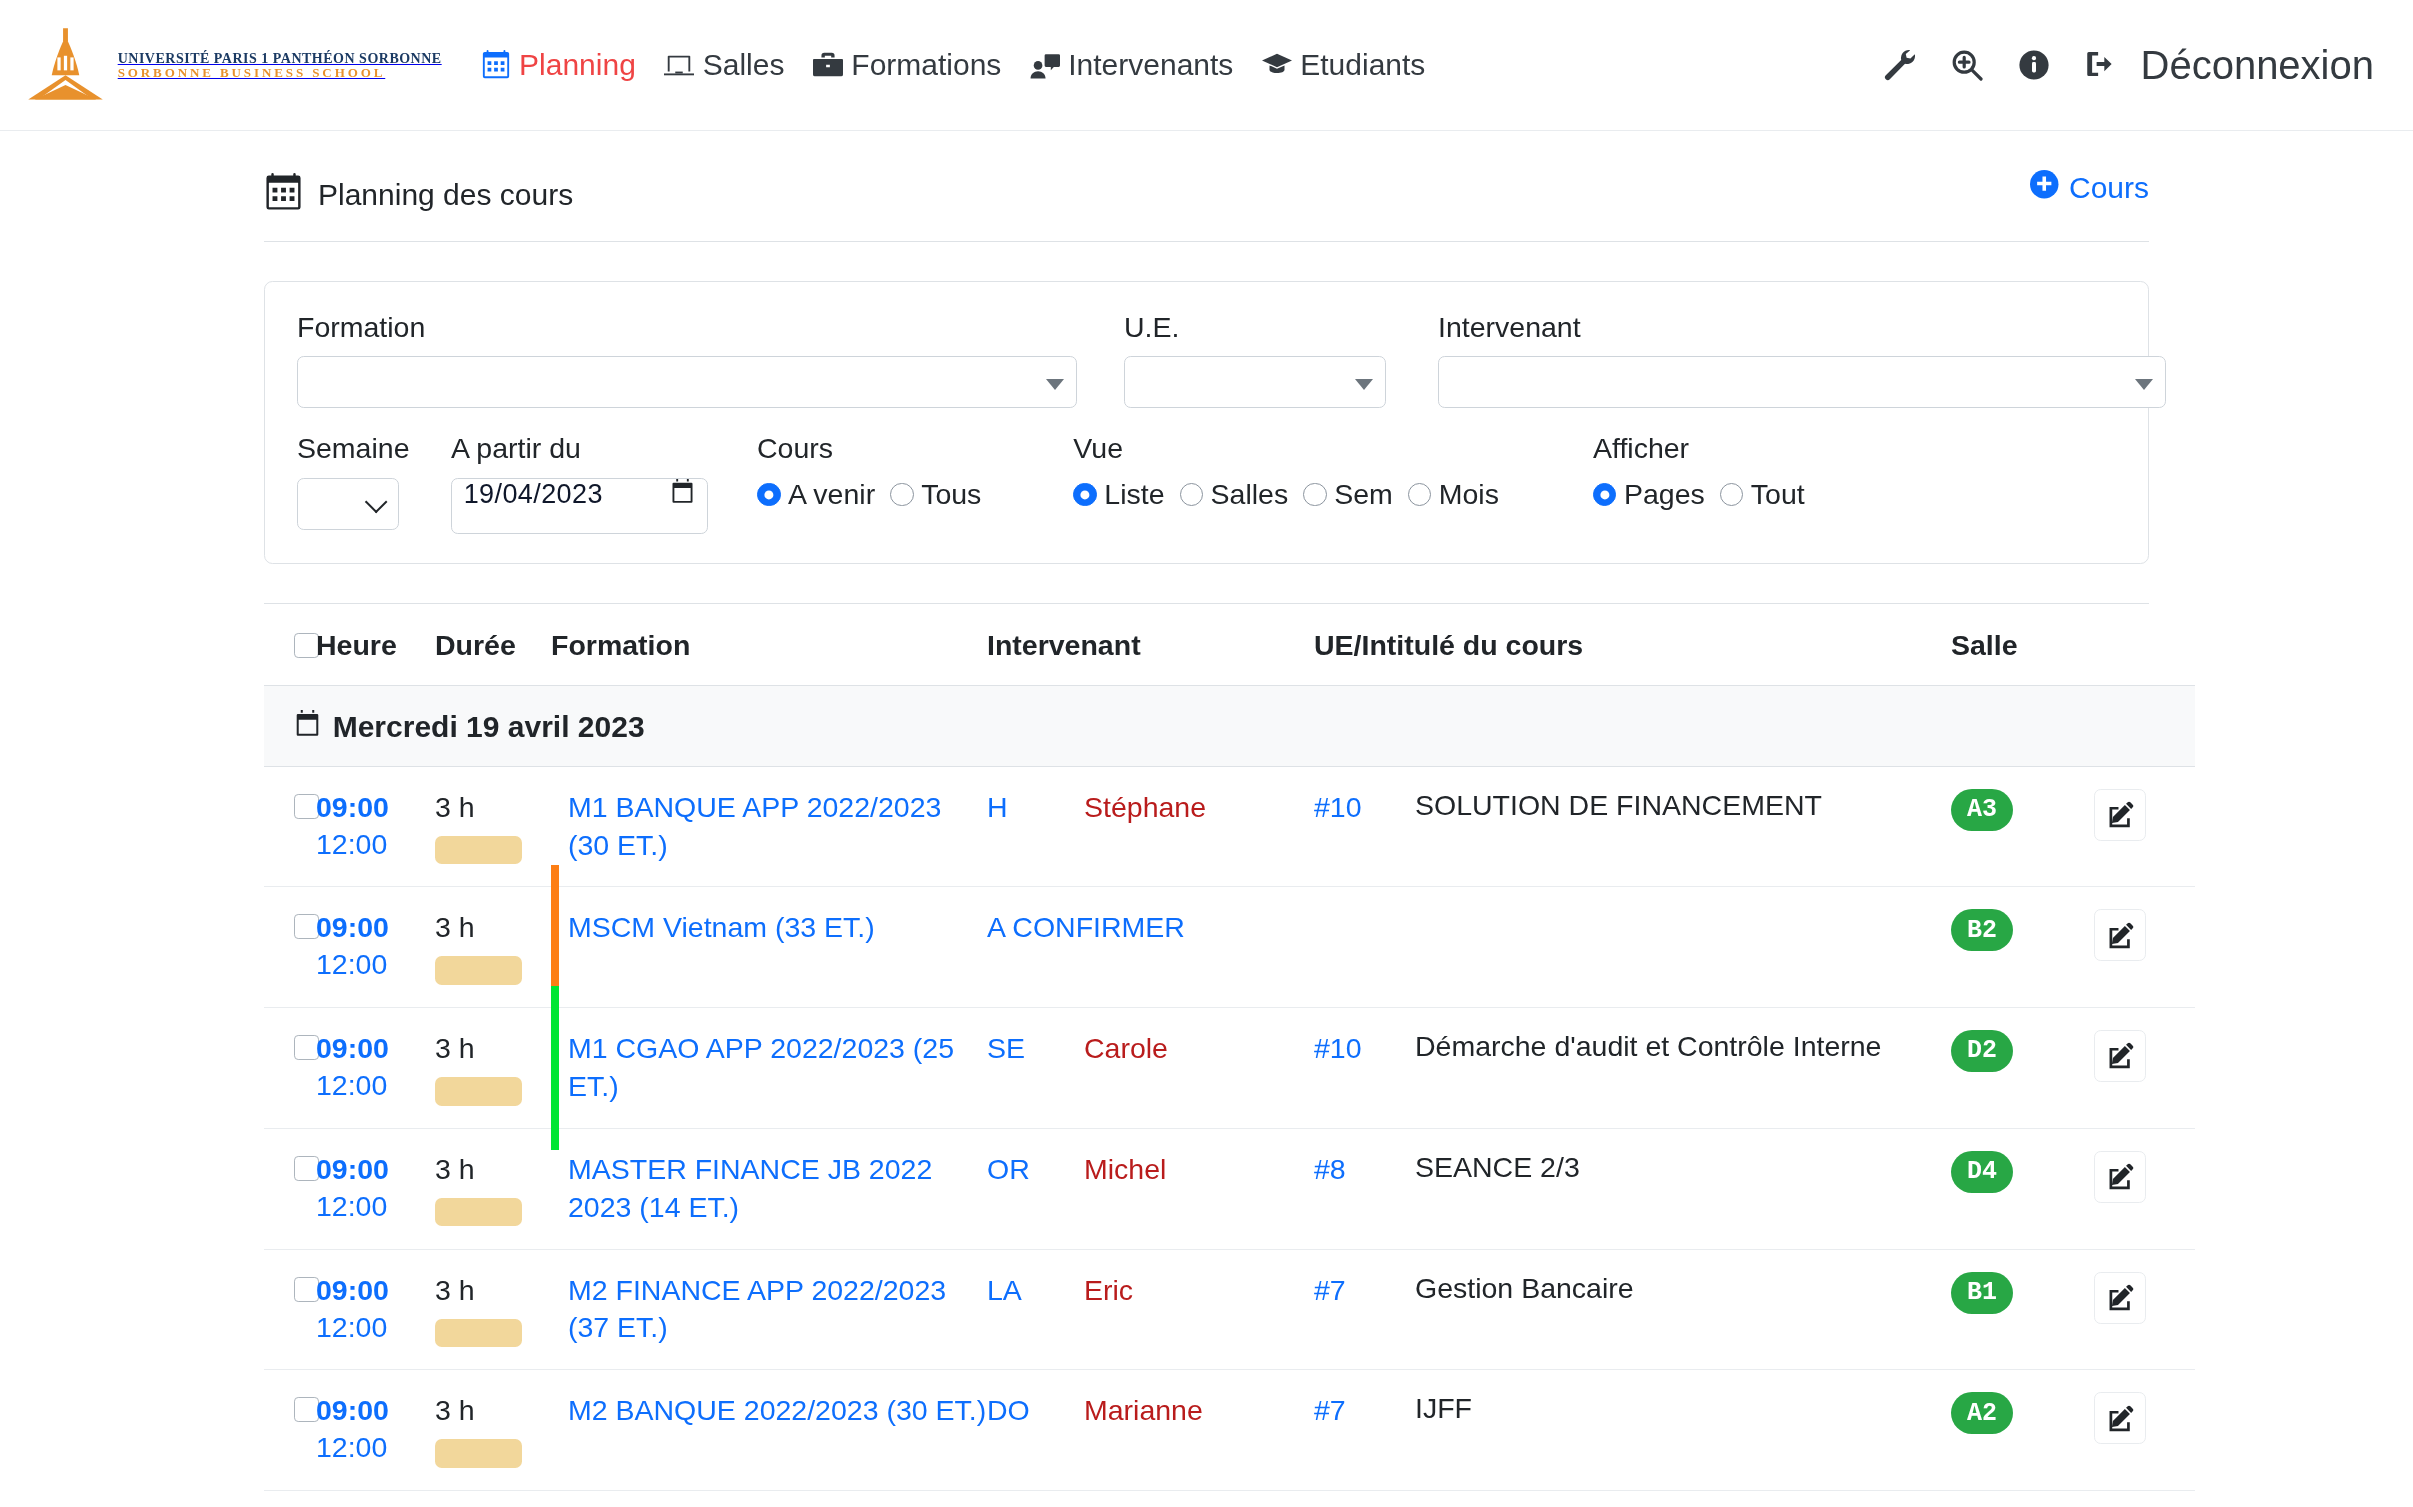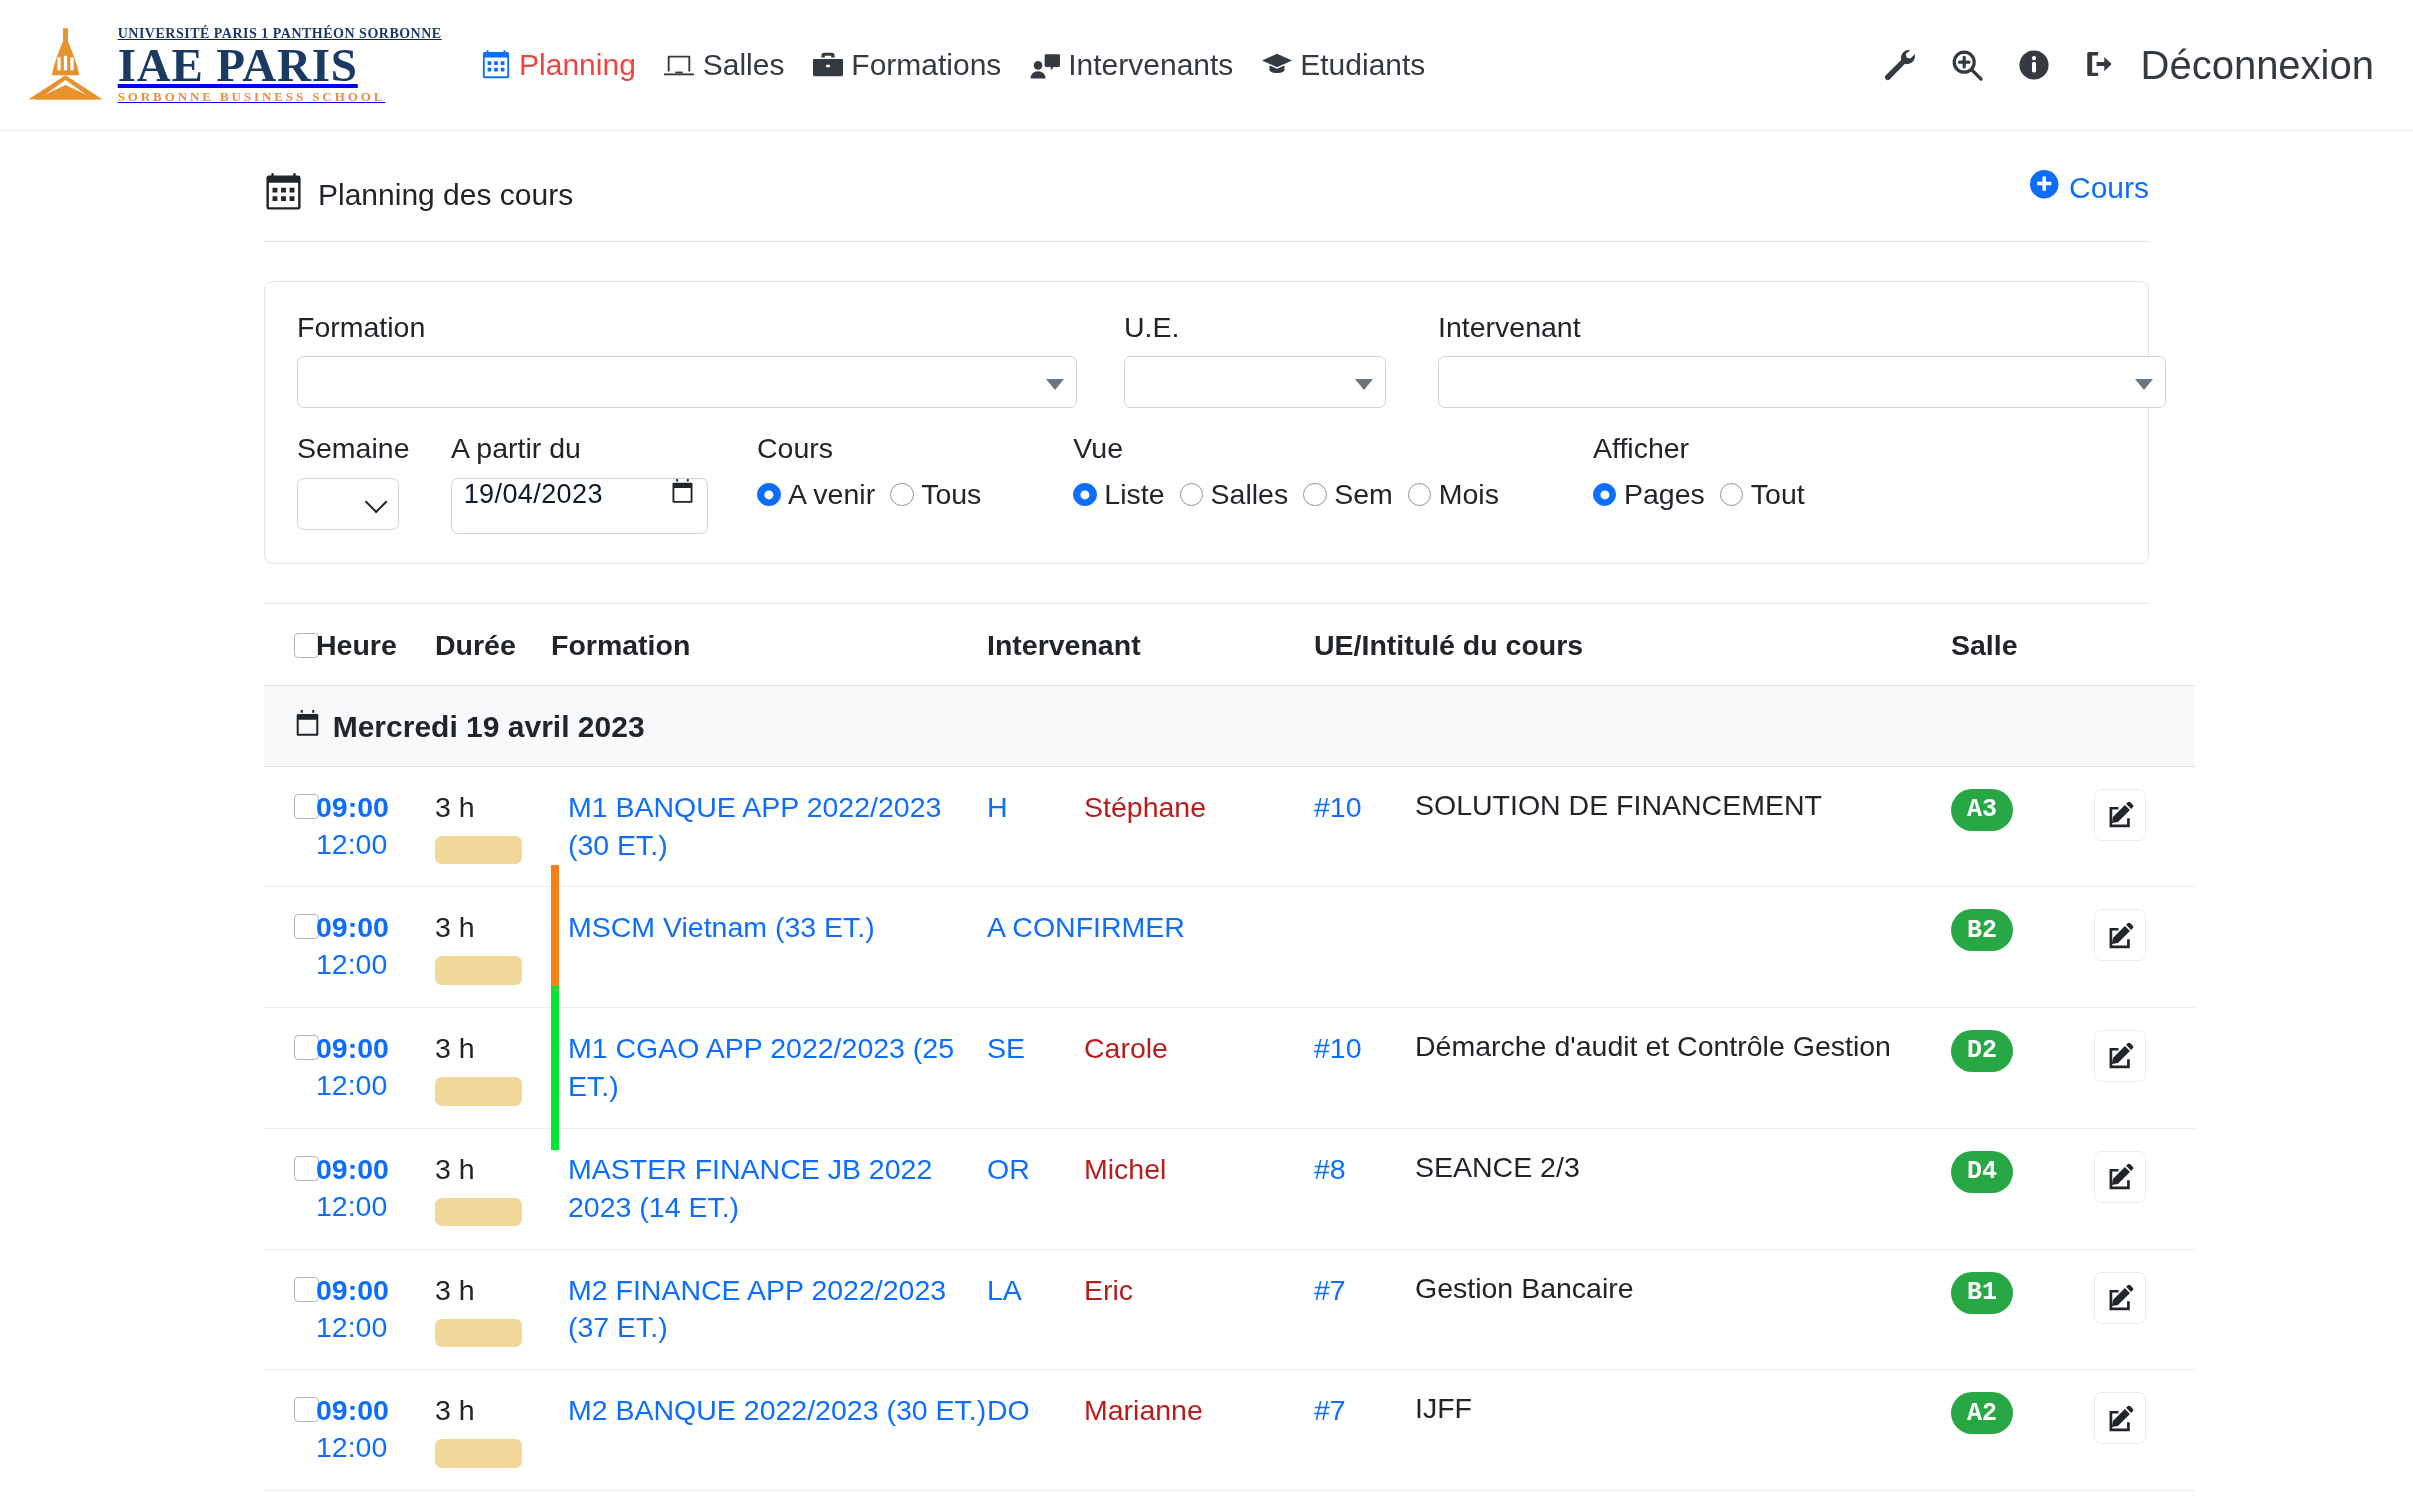--- a/index.html
+++ b/index.html
@@ -224,21 +224,20 @@
       <path d="M50 14 C42 30 36 48 33 62 L67 62 C64 48 58 30 50 14 Z" fill="#e8912d"></path>
       <rect x="40" y="40" width="4" height="16" fill="#fff"></rect>
       <rect x="48" y="38" width="4" height="18" fill="#fff"></rect>
       <rect x="56" y="40" width="4" height="16" fill="#fff"></rect>
       <path d="M50 62 L96 92 L4 92 Z" fill="#e8912d"></path>
       <path d="M50 68 L78 88 L22 88 Z" fill="#ffffff"></path>
       <path d="M50 74 L88 92 L12 92 Z" fill="#e8912d"></path>
     </svg>
     <span class="brand-text">
       <span class="brand-line1">UNIVERSITÉ PARIS 1 PANTHÉON SORBONNE</span>
-      <span class="brand-line2">IAE PARIS</span>
       <span class="brand-line3">SORBONNE BUSINESS SCHOOL</span>
     </span>
   </a>
 
   <div class="nav-links">
 
     <a class="nav-item active" href="#">
       <span class="ico">
         <svg width="30" height="30" viewBox="0 0 16 16" fill="#0d6efd">
           <path d="M3.5 0a.5.5 0 01.5.5V1h8V.5a.5.5 0 011 0V1h1a1 1 0 011 1v12a1 1 0 01-1 1H2a1 1 0 01-1-1V2a1 1 0 011-1h1V.5a.5.5 0 01.5-.5zM2 4v10h12V4H2z"></path>
@@ -573,21 +572,21 @@
               </td>
               <td>
                 <div class="int-flex">
                   <a class="lnk int-abbr" style="padding-left:0" href="#">SE</a>
                   <a class="lnk int-first" style="padding-left:0" href="#">Carole</a>
                 </div>
               </td>
               <td>
                 <div class="ue-flex">
                   <a class="lnk ue-num" style="padding-left:0" href="#">#10</a>
-                  <span class="ue-title">Démarche d'audit et Contrôle Gestion</span>
+                  <span class="ue-title">Démarche d'audit et Contrôle Interne</span>
                 </div>
               </td>
               <td><span class="salle-badge">D2</span></td>
               <td>
                 <span class="edit-btn">
                   <svg width="27" height="27" viewBox="0 0 16 16" fill="#212529">
                     <path d="M12.1.9a1.3 1.3 0 011.9 0l1.1 1.1a1.3 1.3 0 010 1.9l-.8.8-3-3 .8-.8z"></path>
                     <path d="M10.6 2.4l3 3-7.1 7.1-3.6.6.6-3.6 7.1-7.1z"></path>
                     <path d="M1.5 3.5h5.3v1.6H3.1v8.8h8.8v-3.7h1.6v5.3H1.5V3.5z"></path>
                   </svg>

